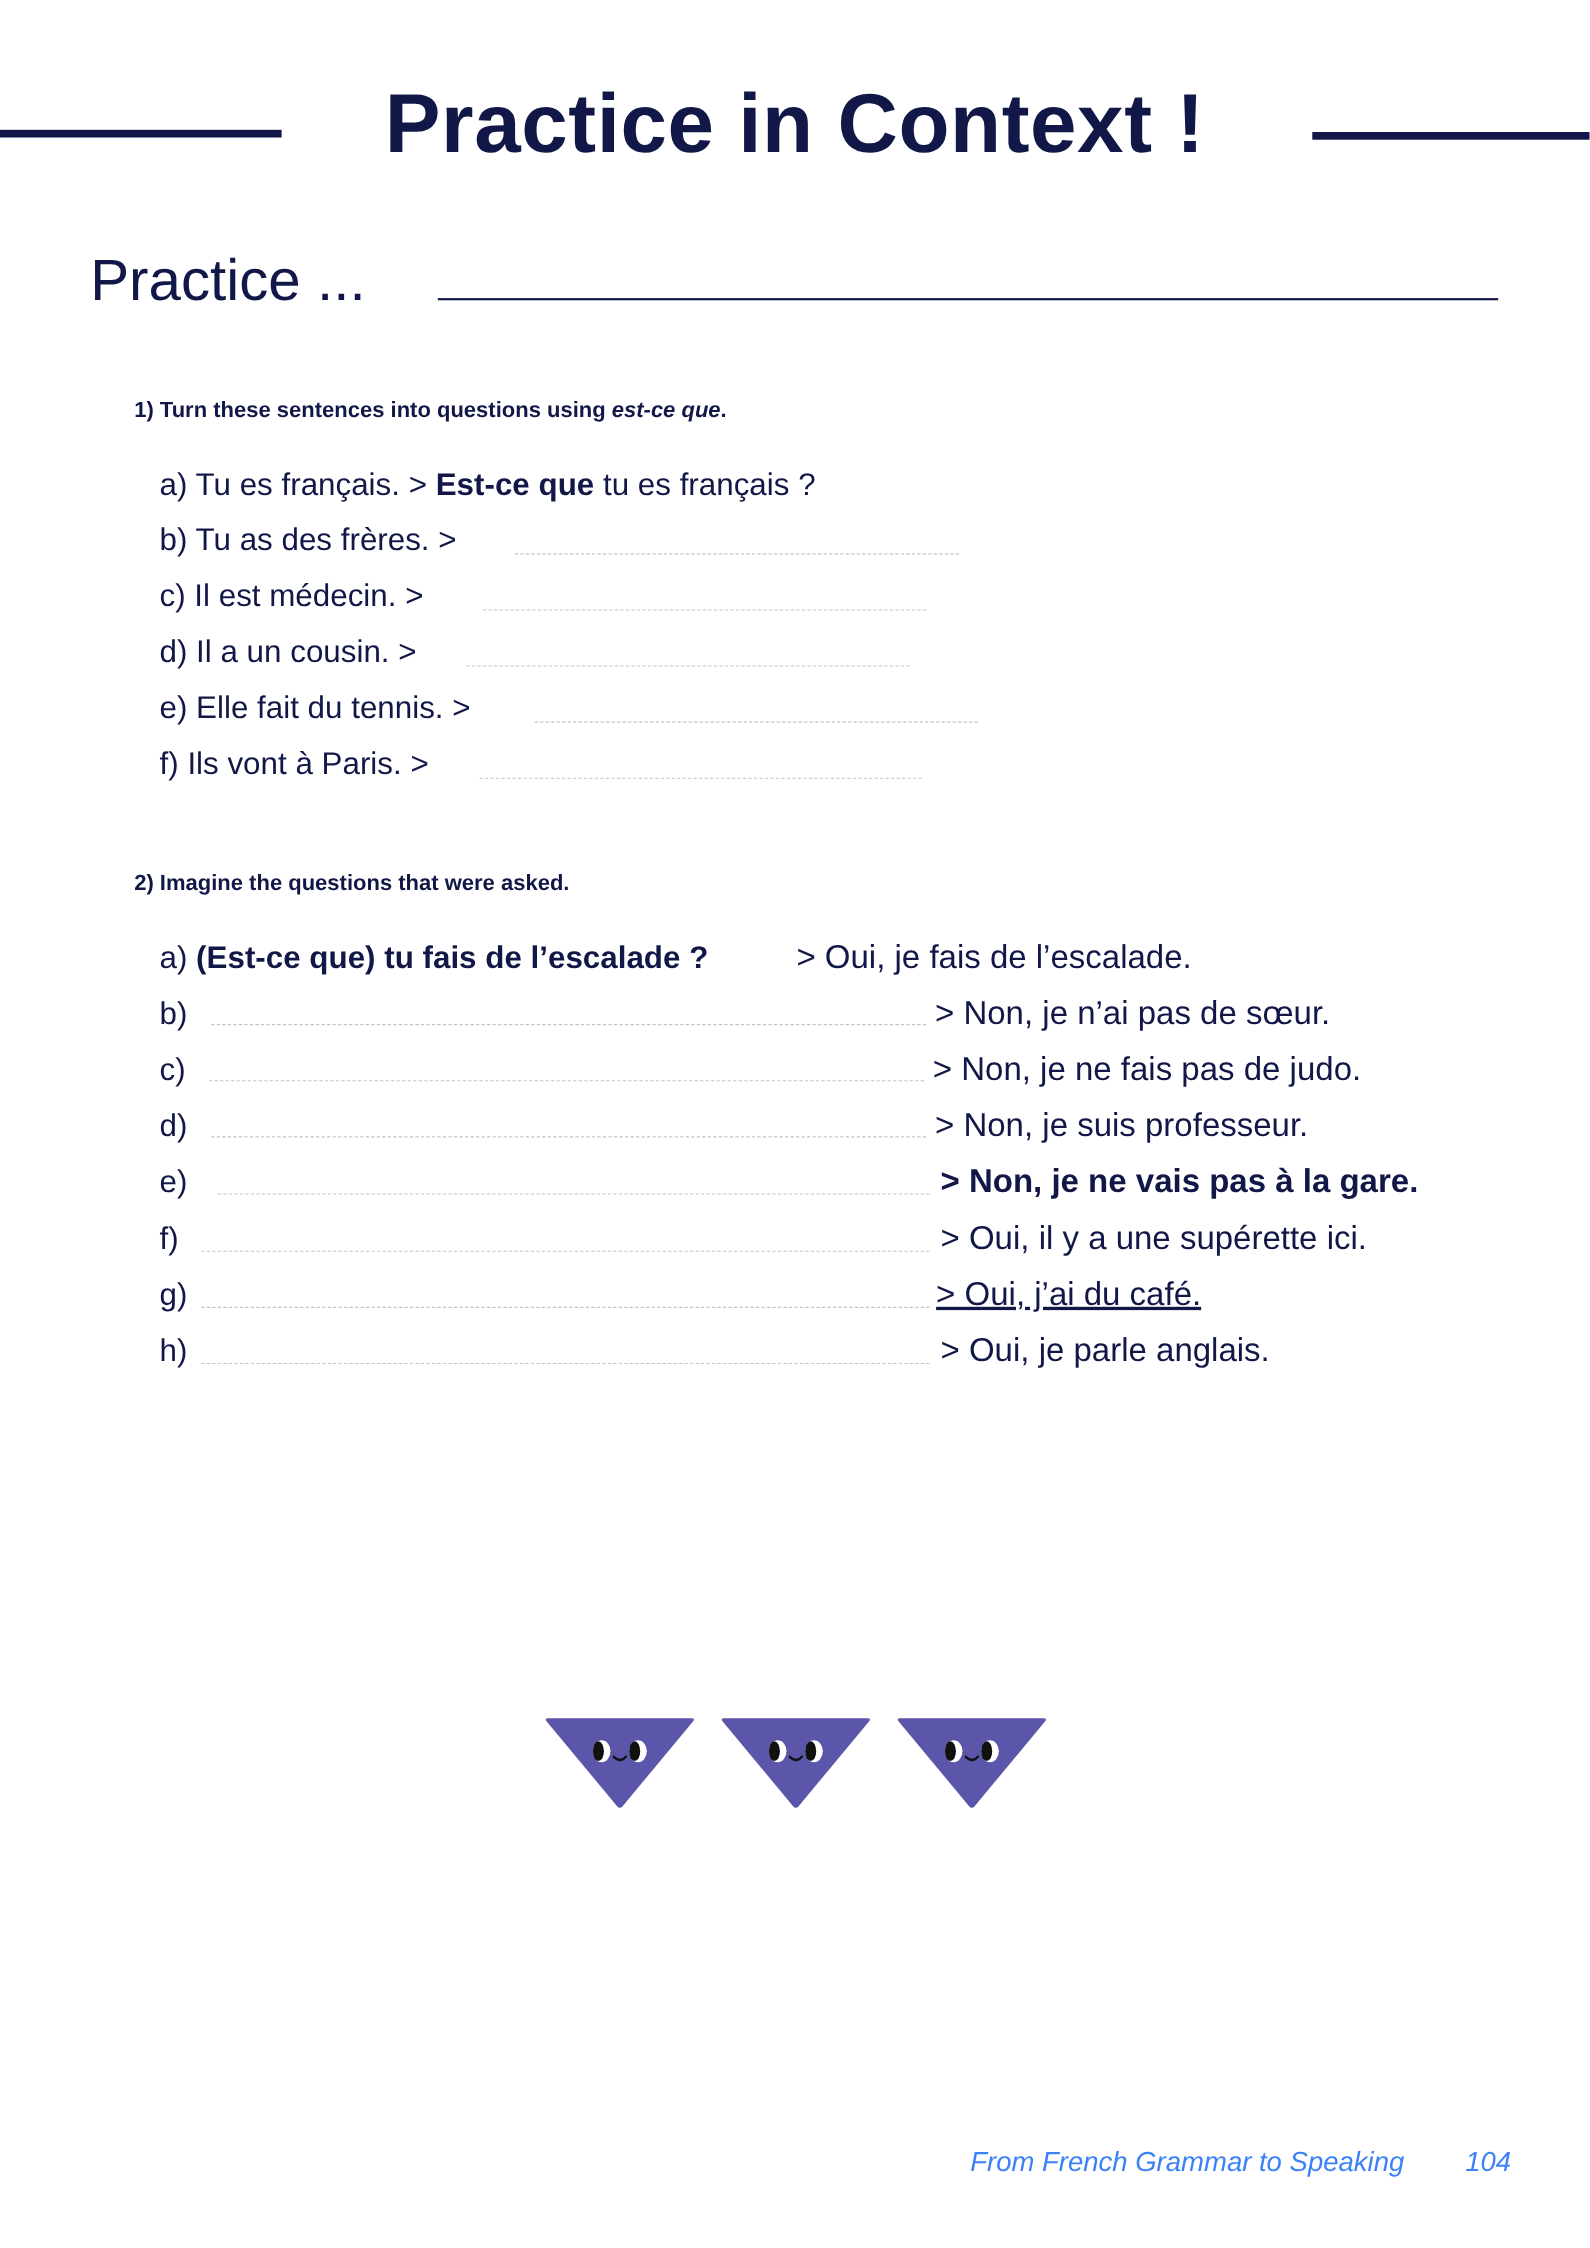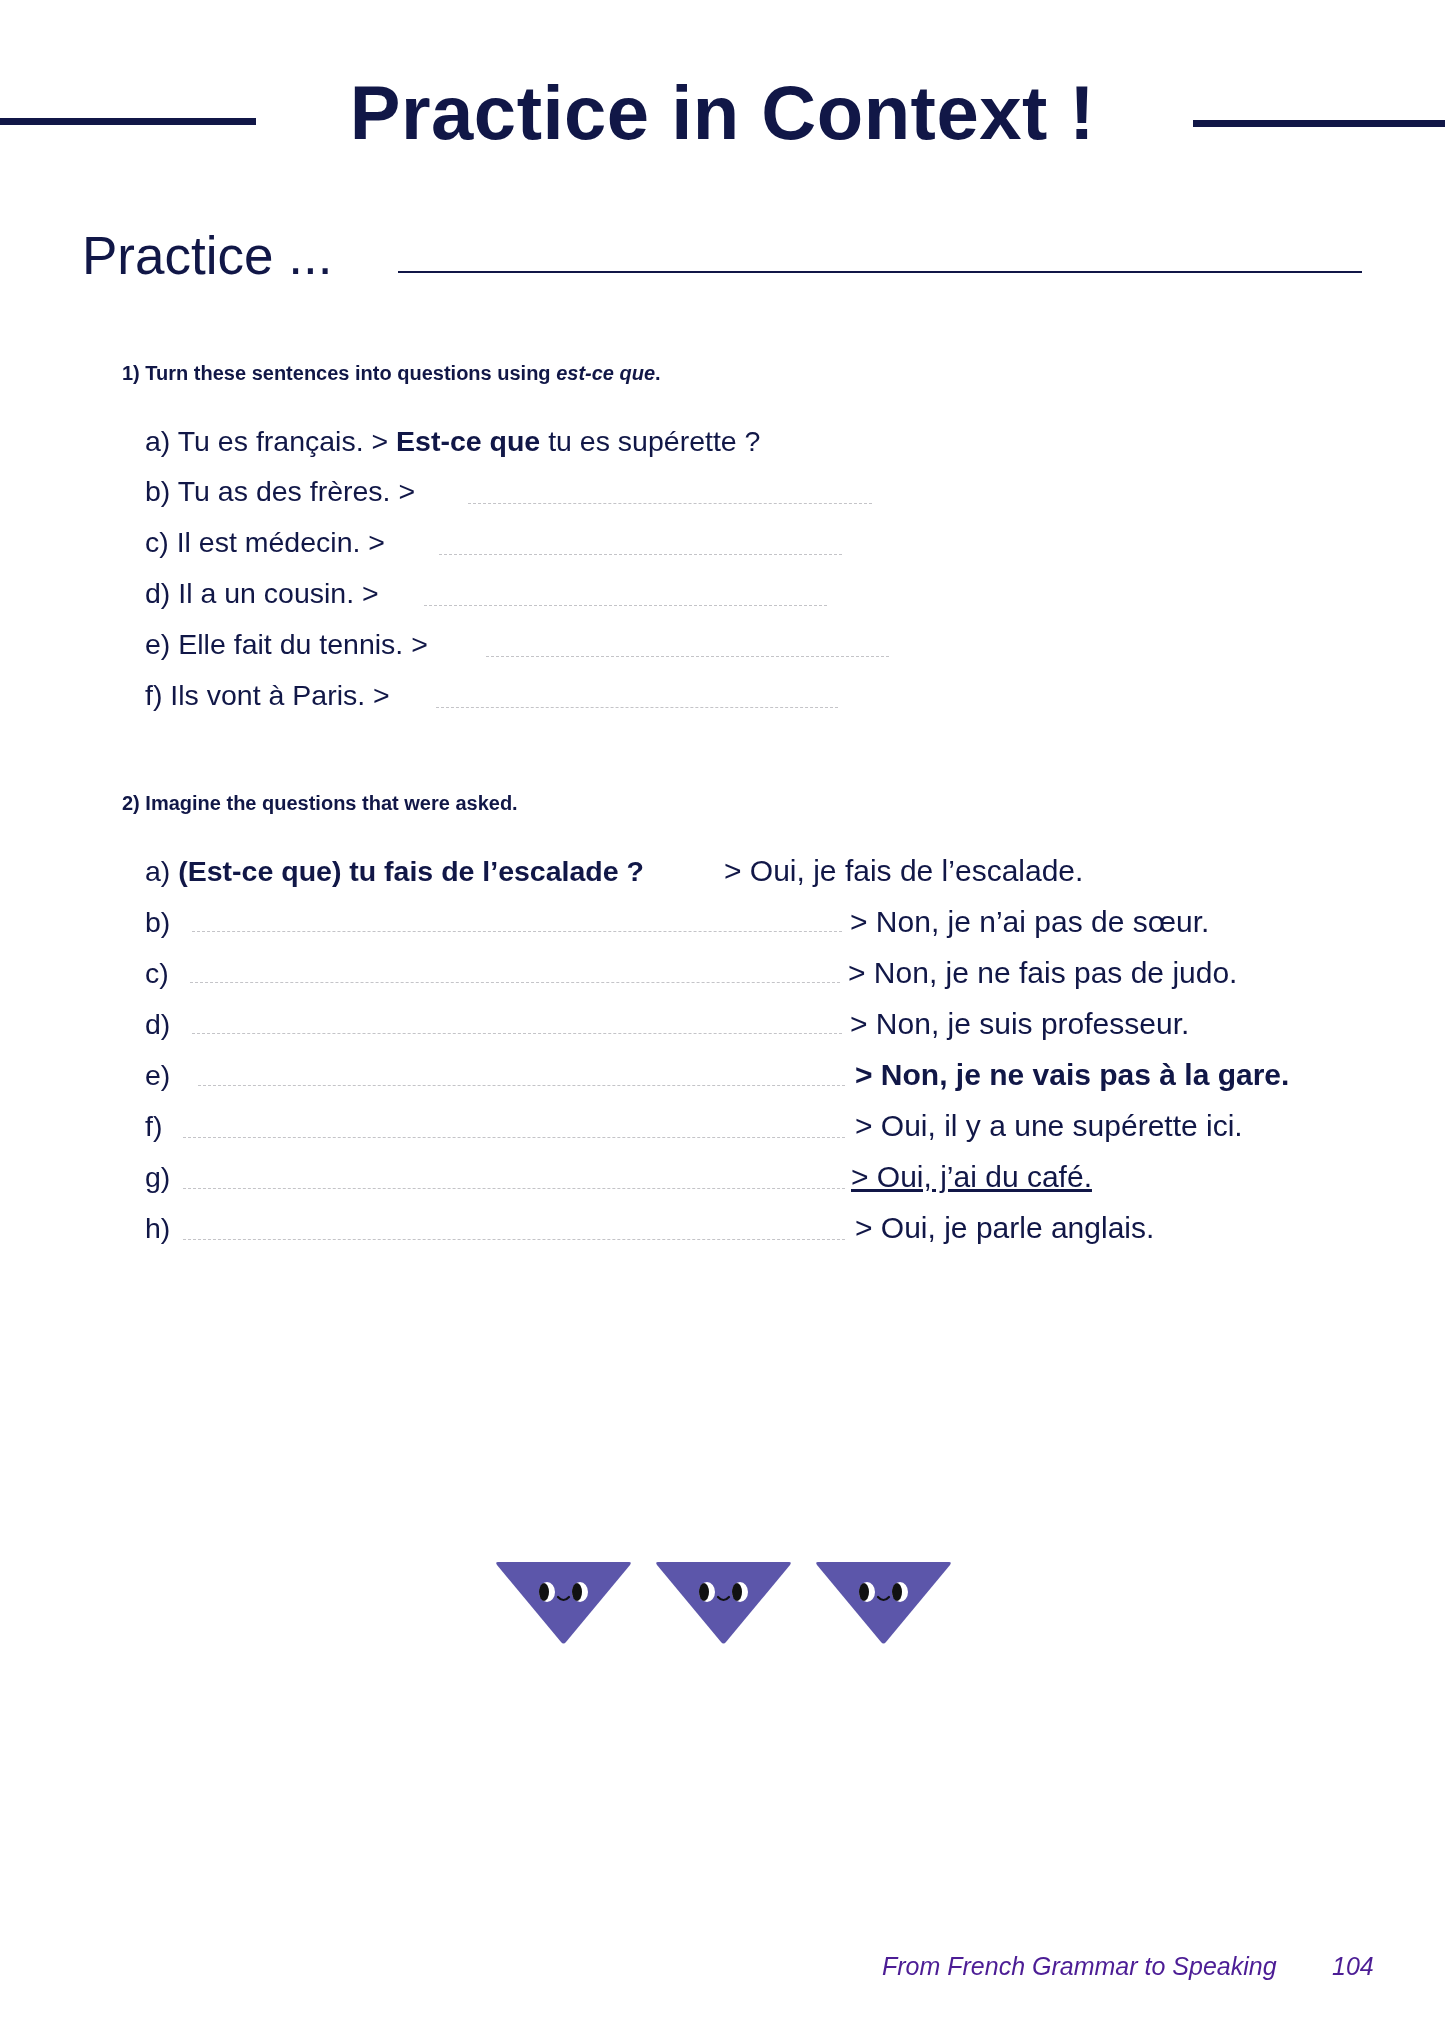--- a/index.html
+++ b/index.html
@@ -9,21 +9,21 @@
   .title { position: absolute; left: 300px; top: 68px; width: 845px; text-align: center;
            font-size: 76px; font-weight: 700; letter-spacing: 0.5px; line-height: 90px; white-space: nowrap; }
   .subtitle { position: absolute; left: 82px; top: 228px; font-size: 53px; font-weight: 400;
               line-height: 56px; white-space: nowrap; }
   .heading { position: absolute; font-size: 20px; font-weight: 700; line-height: 34px; white-space: nowrap; }
   .heading em { font-style: italic; }
   .line { position: absolute; font-size: 28.5px; line-height: 34px; white-space: nowrap; color: #111747; }
   .line b { font-weight: 700; }
   .blank { position: absolute; height: 0; border-bottom: 1.5px dashed #c4c4c8; }
   .answer { position: absolute; font-size: 30px; line-height: 34px; white-space: nowrap; }
-  .footer { position: absolute; top: 1950px; font-size: 25px; font-style: italic; color: #4c1d95;
+  .footer { position: absolute; top: 1950px; font-size: 25px; font-style: italic; color: #3b82f6;
             line-height: 32px; white-space: nowrap; }
   .mascot { position: absolute; top: 1561px; width: 137px; height: 83px; }
 </style>
 </head>
 <body>
 
 <div class="rule" style="left:0; top:118px; width:256px; height:7px;"></div>
 <div class="title">Practice in Context !</div>
 <div class="rule" style="left:1193px; top:120px; width:252px; height:7px;"></div>
 
@@ -31,21 +31,21 @@
 <div class="rule" style="left:398px; top:271px; width:964px; height:2px;"></div>
 
 <div class="heading" style="left:122px; top:356px;">
   <span>1) Turn these sentences into questions using </span><em>est-ce que</em><span>.</span>
 </div>
 
 <div class="line" style="left:145px; top:424px;">
   <span>a)</span>
   <span>Tu es français. &gt;</span>
   <b>Est-ce que</b>
-  <span>tu es supérette ?</span>
+  <span>tu es français ?</span>
 </div>
 
 <div class="line" style="left:145px; top:474px;">
   <span>b)</span>
   <span>Tu as des frères. &gt;</span>
 </div>
 <div class="blank" style="left:468px; top:503px; width:404px;"></div>
 
 <div class="line" style="left:145px; top:525px;">
   <span>c)</span>

